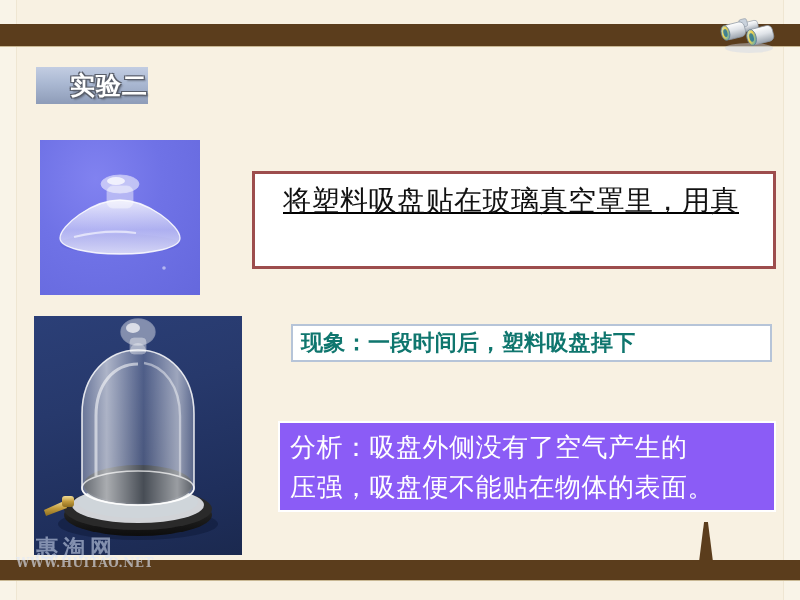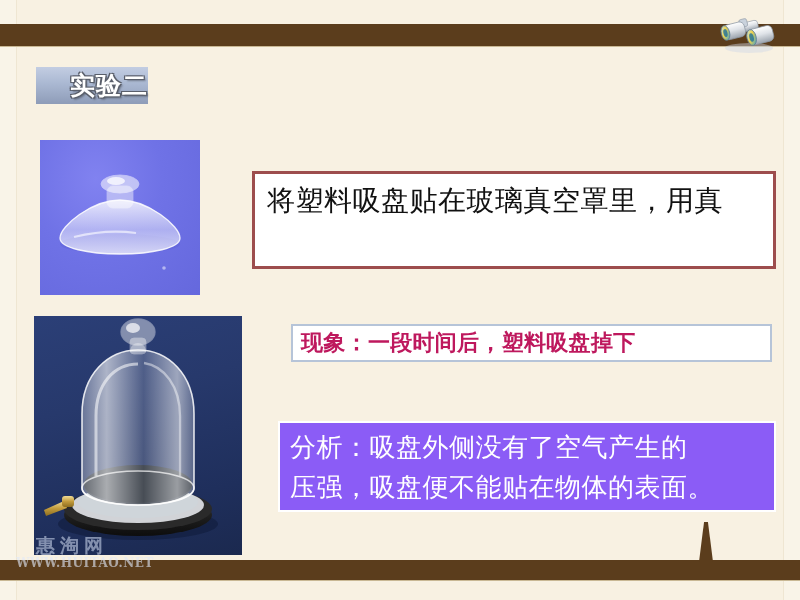--- a/index.html
+++ b/index.html
@@ -118,21 +118,22 @@
     position: absolute;
     box-sizing: border-box;
   }
   #box-question {
     left: 252px;
     top: 171px;
     width: 524px;
     height: 98px;
     background: #ffffff;
     border: 3px solid #9d4d4d;
-    padding: 6px 10px 0 12px;
+    padding: 6px 10px 0 28px;
+    text-decoration: underline;
   }
   #box-question .line {
     font-family: "DejaVu Serif", "Liberation Serif", serif;
     font-size: 28px;
     line-height: 41px;
     color: #111111;
     white-space: nowrap;
     letter-spacing: 0.5px;
   }
 
@@ -144,21 +145,21 @@
     background: #ffffff;
     border: 2px solid #b6c4d8;
     display: flex;
     align-items: center;
     padding-left: 8px;
   }
   #box-phenomenon .line {
     font-family: Liberation Mono, monospace;
     font-size: 22px;
     font-weight: bold;
-    color: #be185d;
+    color: #0f766e;
     white-space: nowrap;
     letter-spacing: 0.3px;
   }
 
   #box-analysis {
     left: 278px;
     top: 421px;
     width: 498px;
     height: 91px;
     background: #8b5cf6;
@@ -179,21 +180,21 @@
     position: absolute;
     pointer-events: none;
     color: rgba(215,225,245,0.55);
     font-weight: bold;
     white-space: nowrap;
   }
   #wm-cn {
     left: 36px;
     top: 533px;
     font-family: "DejaVu Sans", "Liberation Sans", sans-serif;
-    font-size: 19px;
+    font-size: 22px;
     letter-spacing: 5px;
   }
   #wm-url {
     left: 16px;
     top: 556px;
     font-family: "DejaVu Serif", "Liberation Serif", serif;
     font-size: 12px;
     letter-spacing: 0.5px;
     color: rgba(225,232,248,0.62);
   }

